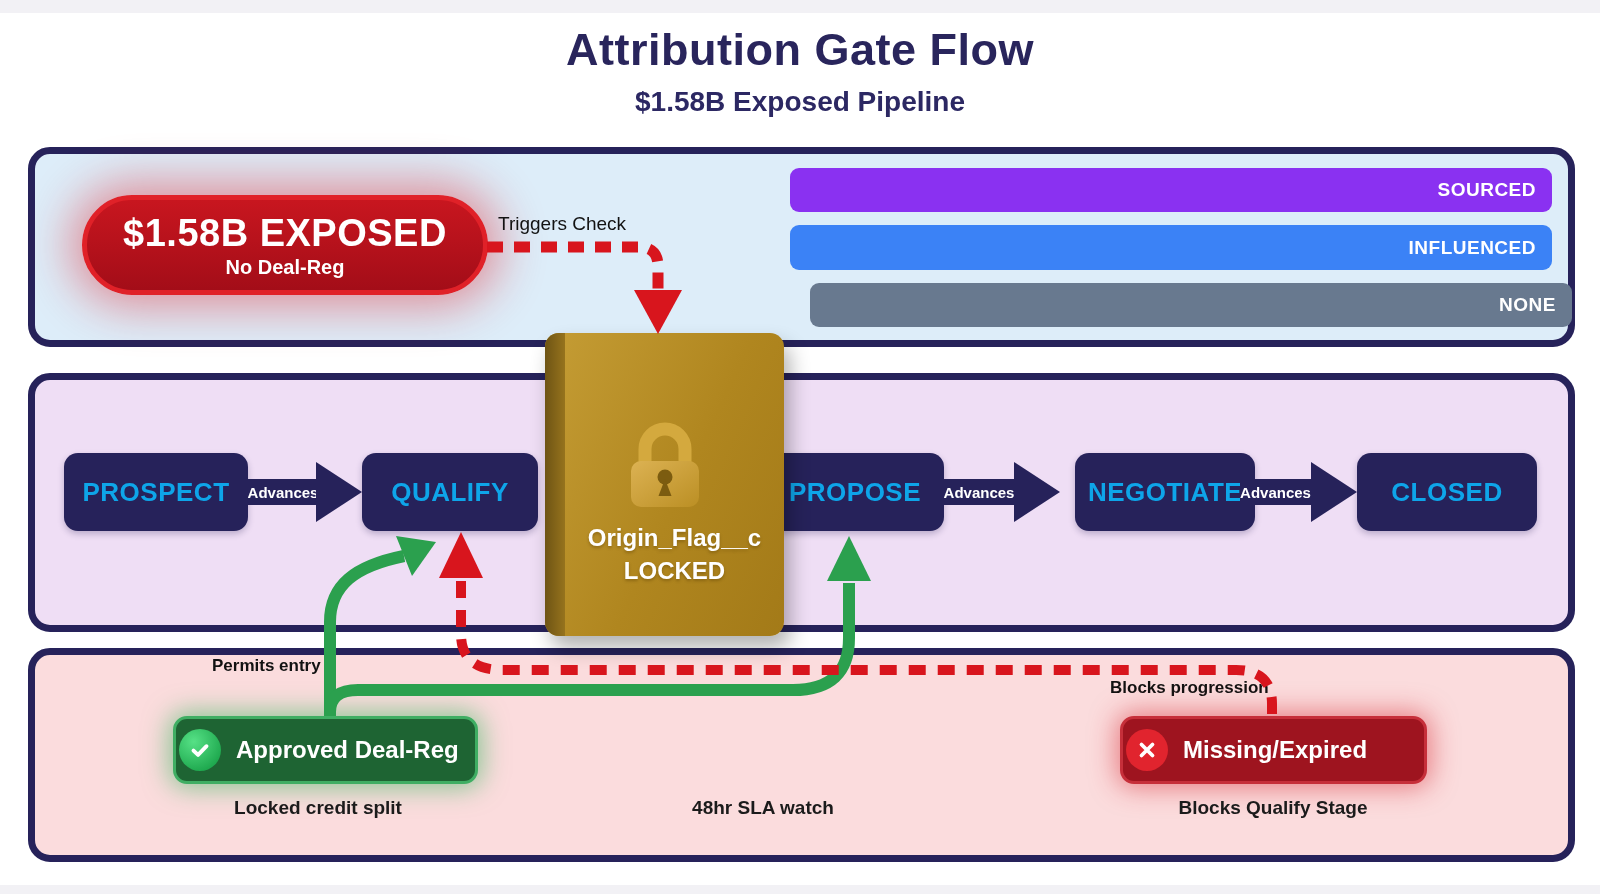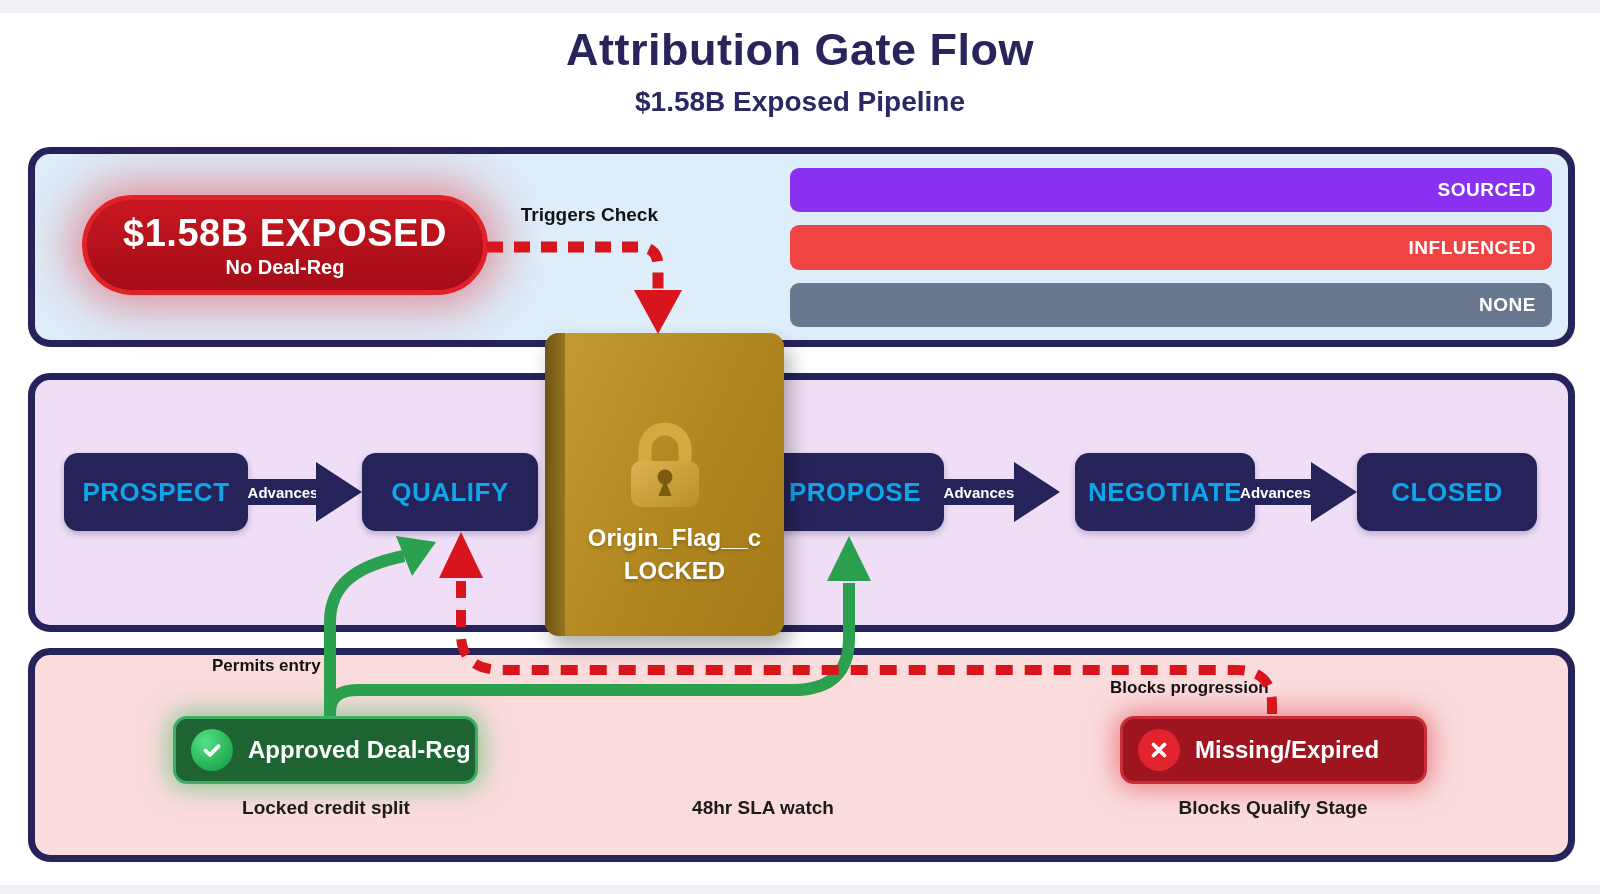--- a/index.html
+++ b/index.html
@@ -16,30 +16,30 @@
   .panel-mid{top:373px;height:245px;background:#efdef5;}
   .panel-bot{top:648px;height:200px;background:#fbdcdd;}
 
   
   .pill{position:absolute;left:82px;top:195px;width:396px;height:90px;border-radius:60px;
         background:linear-gradient(180deg,#c8161f,#a30d18);border:5px solid #e02128;
         box-shadow:0 0 46px 12px rgba(225,30,40,.45);
         display:flex;flex-direction:column;align-items:center;justify-content:center;color:#fff;}
   .pill-head{font-size:38px;font-weight:800;letter-spacing:.5px;line-height:42px;}
   .pill-sub{font-size:20px;font-weight:700;margin-top:2px;}
-  .trigger-label{position:absolute;left:498px;top:204px;width:160px;text-align:right;
-        font-size:19px;font-weight:700;color:#121212;}
+  .trigger-label{position:absolute;left:498px;top:213px;width:160px;text-align:left;
+        font-size:19px;font-weight:400;color:#121212;}
 
   
   .bar{position:absolute;left:790px;width:762px;border-radius:9px;display:flex;
        align-items:center;justify-content:flex-end;padding-right:16px;box-sizing:border-box;
        color:#ffffff;font-size:19px;font-weight:800;letter-spacing:.5px;}
   .bar-1{top:168px;height:44px;}
   .bar-2{top:225px;height:45px;}
-  .bar-3{top:283px;height:44px;}
+  .bar-3{top:283px;height:44px;margin-left:20px;}
 
   
   .stagebox{position:absolute;top:453px;height:78px;border-radius:14px;
         display:flex;align-items:center;justify-content:center;color:#0ea5e9;
         font-size:26px;font-weight:800;letter-spacing:.5px;box-shadow:0 3px 6px rgba(30,25,80,.25);}
   .adv{position:absolute;top:462px;height:60px;}
   .adv-shaft{position:absolute;left:0;top:17px;height:26px;background:#26225a;
         display:flex;align-items:center;justify-content:center;}
   .adv-label{color:#ffffff;font-size:15px;font-weight:700;}
   .adv-head{position:absolute;right:0;top:0;width:0;height:0;
@@ -51,21 +51,21 @@
         background:linear-gradient(115deg,#c59d35 0%,#b0861f 55%,#a37a18 100%);
         box-shadow:6px 12px 20px rgba(0,0,0,.3);z-index:5;}
   .gate::before{content:'';position:absolute;left:0;top:0;bottom:0;width:20px;
         background:linear-gradient(90deg,#6e5414,#96731d);border-radius:14px 0 0 14px;}
   .gate-lock{position:absolute;left:50%;transform:translateX(-50%);top:82px;}
   .gate-text{position:absolute;left:20px;right:0;top:188px;text-align:center;color:#fff;
         font-size:24px;font-weight:800;line-height:33px;text-shadow:0 2px 3px rgba(90,60,0,.4);}
 
   
   .badge{position:absolute;top:716px;height:68px;border-radius:14px;box-sizing:border-box;
-        display:flex;align-items:center;gap:15px;padding-left:15px;}
+        display:flex;align-items:center;gap:15px;padding-left:3px;}
   .badge-approved{left:173px;width:305px;border:3px solid #3fae63;
         box-shadow:0 0 26px 4px rgba(46,180,90,.55);}
   .badge-submitted{left:647px;width:306px;box-shadow:0 8px 16px rgba(0,0,0,.18);}
   .badge-missing{left:1120px;width:307px;border:3px solid #c62f3a;
         box-shadow:0 0 26px 4px rgba(214,33,44,.5);}
   .badge-label{font-size:24px;font-weight:800;color:#ffffff;}
   .badge-submitted .badge-label{color:#171717;}
   .status-circle{width:42px;height:42px;border-radius:50%;flex:none;
         display:flex;align-items:center;justify-content:center;}
   .circle-check{background:radial-gradient(circle at 35% 30%,#56e186,#1fa94f 75%);}
@@ -91,21 +91,21 @@
 
   <div class="pill">
     <div class="pill-head">$1.58B EXPOSED</div>
     <div class="pill-sub">No Deal-Reg</div>
   </div>
   <div class="trigger-label">Triggers Check</div>
 
   <div class="bar bar-1" style="background: rgb(138, 49, 241);">
     <span>SOURCED</span>
   </div>
-  <div class="bar bar-2" style="background: #ef4444;">
+  <div class="bar bar-2" style="background: #3b82f6;">
     <span>INFLUENCED</span>
   </div>
   <div class="bar bar-3" style="background: rgb(104, 121, 143);">
     <span>NONE</span>
   </div>
 
   <div class="panel panel-mid"></div>
 
   <div class="stagebox" style="left: 64px; width: 184px; background: rgb(38, 34, 90);">
     <span>PROSPECT</span>
@@ -184,21 +184,21 @@
 
   <div class="badge badge-missing" style="background: rgb(158, 20, 31);">
     <div class="status-circle circle-x">
       <svg width="24" height="24" viewBox="0 0 24 24">
         <path d="M6.5 6.5 L17.5 17.5 M17.5 6.5 L6.5 17.5" stroke="#ffffff" stroke-width="3.8" stroke-linecap="round"></path>
       </svg>
     </div>
     <div class="badge-label">Missing/Expired</div>
   </div>
 
-  <div class="desc" style="left:176px;">Locked credit split</div>
+  <div class="desc" style="left:168px;">Locked credit split</div>
   <div class="desc" style="left:613px;">48hr SLA watch</div>
   <div class="desc" style="left:1123px;">Blocks Qualify Stage</div>
 
   <svg class="arrows" width="1600" height="894" viewBox="0 0 1600 894">
 
     <path d="M487 247 H638 Q658 247 658 266 V292" fill="none" stroke-width="11" stroke-dasharray="16 11" stroke="#d8151d"></path>
     <polygon points="634,290 682,290 658,334" fill="#d8151d"></polygon>
 
     <path d="M330 716 V622 C330 585 355 566 404 556" fill="none" stroke-width="12" stroke="#2ba04e"></path>
     <polygon points="436,542 396,536 412,576" fill="#2ba04e"></polygon>

